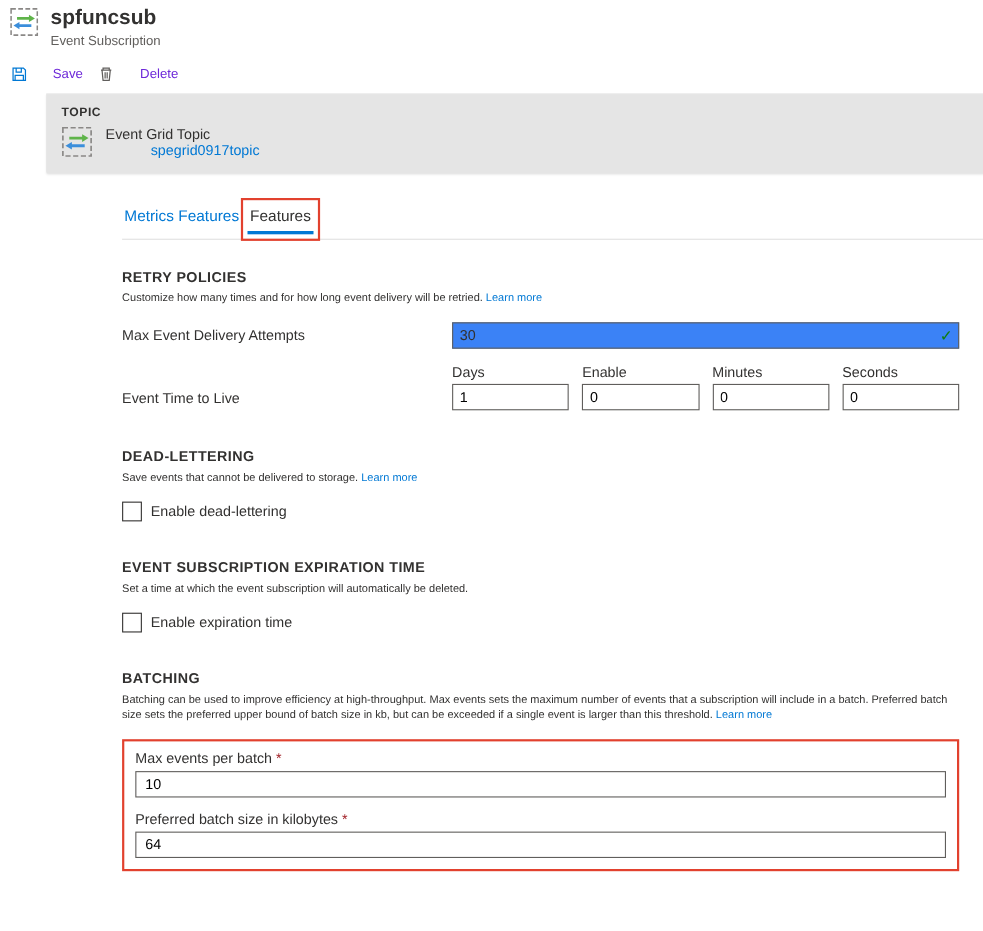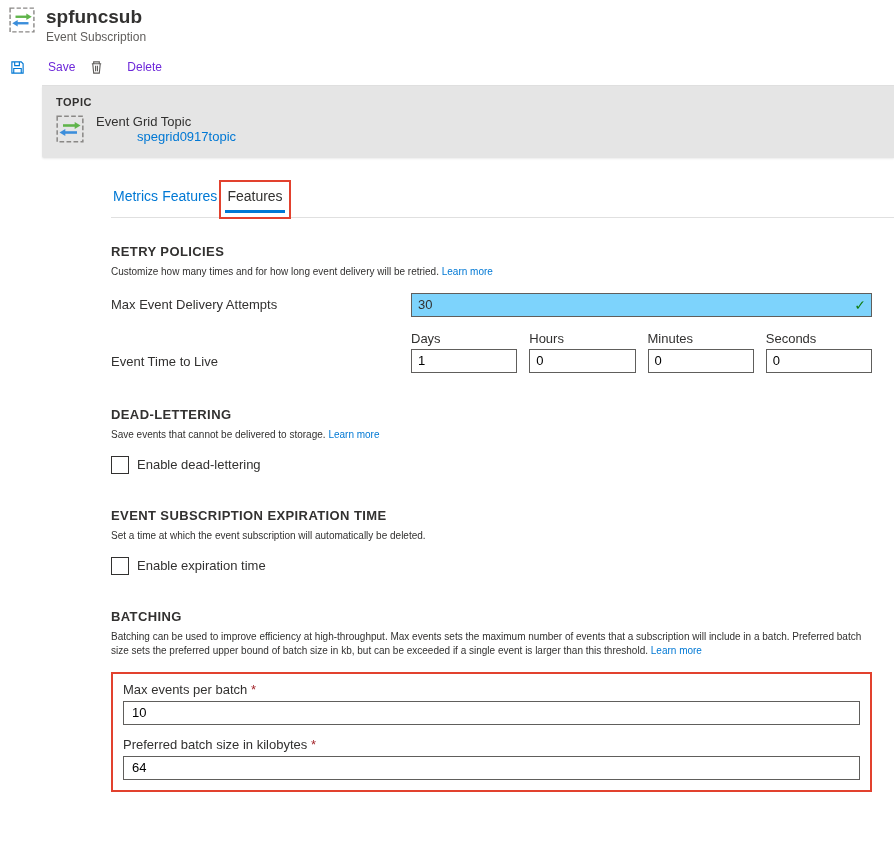--- a/index.html
+++ b/index.html
@@ -144,21 +144,21 @@
       flex: 1;
       position: relative;
     }
     input.text-input {
       width: 100%;
       height: 24px;
       border: 1px solid #605e5c;
       padding: 2px 6px;
       font-size: 13px;
       color: #323130;
-      background: #7dd3fc;
+      background: #3b82f6;
     }
     input.text-input.validated { padding-right: 22px; }
     .check-icon {
       position: absolute;
       right: 6px;
       top: 4px;
       color: #107c10;
       font-size: 14px;
     }
     .ttl-grid {
@@ -295,21 +295,21 @@
         </div>
       </div>
       <div class="field-row" style="align-items:flex-end;">
         <div class="field-label" style="padding-bottom:4px;">Event Time to Live</div>
         <div class="ttl-grid" style="flex:1;">
           <div class="ttl-col">
             <div class="ttl-label">Days</div>
             <input value="1" style="">
           </div>
           <div class="ttl-col">
-            <div class="ttl-label">Hours</div>
+            <div class="ttl-label">Enable</div>
             <input value="0" style="">
           </div>
           <div class="ttl-col">
             <div class="ttl-label">Minutes</div>
             <input value="0" style="">
           </div>
           <div class="ttl-col">
             <div class="ttl-label">Seconds</div>
             <input value="0" style="">
           </div>

